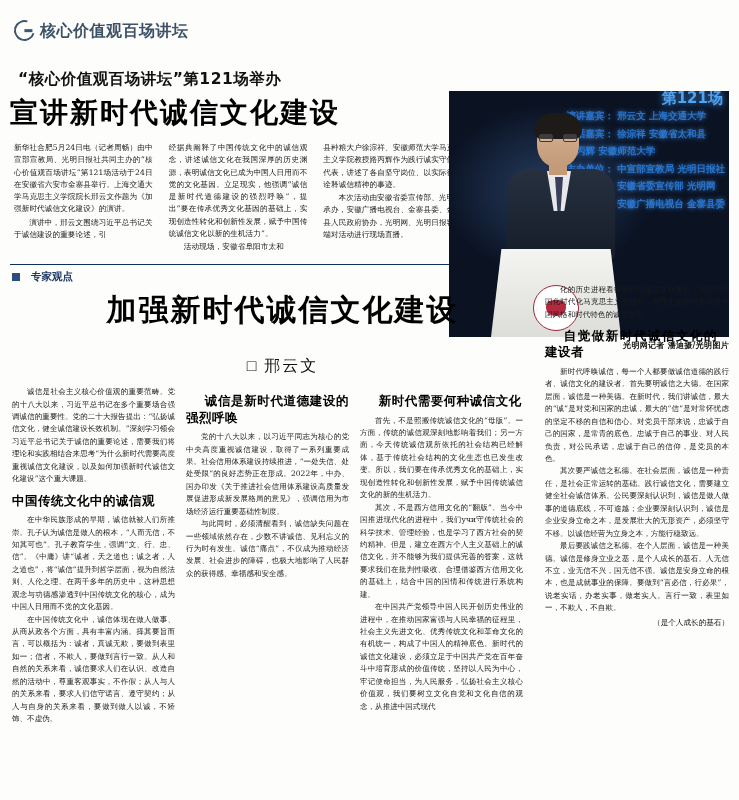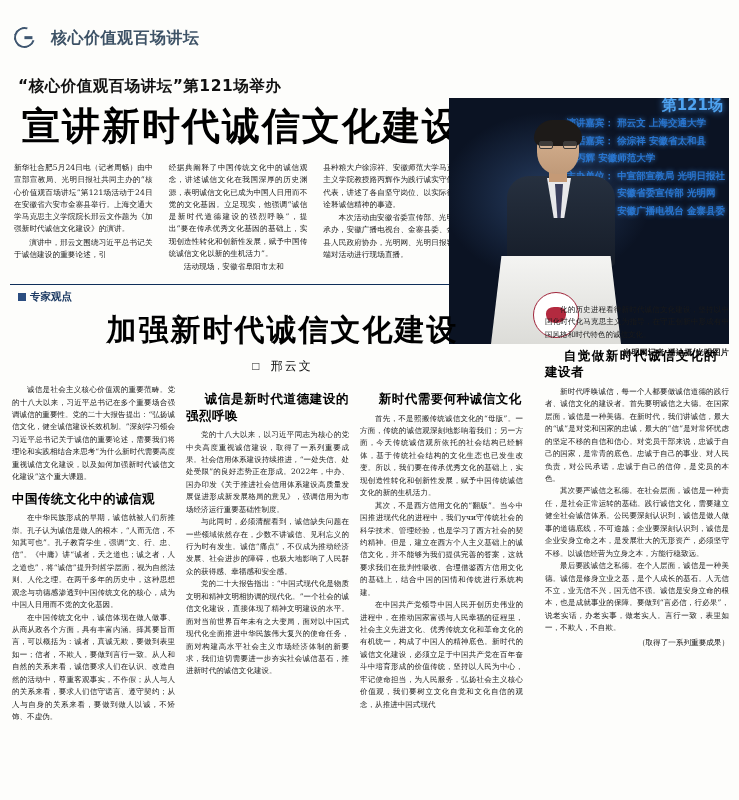--- a/index.html
+++ b/index.html
@@ -7,21 +7,21 @@
     width:739px;height:800px;
     background:#fdfdfb;
     font-family:"DejaVu Sans","Liberation Sans",sans-serif;
     color:#111;
     overflow:hidden;
     position:relative;
   }
   .page{width:739px;height:800px;position:relative;box-sizing:border-box;padding:0 10px;}
 
   
-  .masthead{display:flex;align-items:center;gap:16px;padding:27px 2px 4px 4px;}
+  .masthead{display:flex;align-items:center;gap:5px;padding:20px 2px 4px 4px;}
   .logo-g{
     width:21px;height:21px;border:2.6px solid #3f5670;border-radius:50%;
     position:relative;box-sizing:border-box;
     border-right-color:transparent;transform:rotate(-28deg);
     flex:0 0 auto;
   }
   .logo-g:after{
     content:"";position:absolute;right:1px;top:8.5px;width:8px;height:2.6px;background:#3f5670;
     transform:rotate(28deg);
   }
@@ -31,22 +31,22 @@
   }
 
   
   .top-story{position:relative;}
   .kicker{
     font-size:15.5px;font-weight:bold;color:#111;margin:24px 0 2px 8px;letter-spacing:.5px;
     font-family:"DejaVu Sans",sans-serif;
   }
   .headline{
     font-family:"DejaVu Serif","Liberation Serif",serif;
-    font-weight:bold;font-size:38px;letter-spacing:2px;color:#000;
-    text-align:right;margin:4px 0 10px 0;width:452px;
+    font-weight:bold;font-size:28px;letter-spacing:2px;color:#000;
+    text-align:left;margin:4px 0 10px 0;width:452px;
   }
   .top-cols{
     width:452px;display:flex;gap:16px;padding-left:4px;box-sizing:border-box;
   }
   .tcol{
     width:144px;font-size:7.6px;line-height:1.62;text-align:justify;
     font-family:"DejaVu Serif",serif;color:#1a1a1a;
     letter-spacing:.1px;
   }
   .tcol p{margin:0 0 1px 0;text-indent:2em;}
@@ -93,32 +93,32 @@
     background:#fff;}
   .emblem:after{content:"";position:absolute;left:50%;top:50%;transform:translate(-50%,-50%);
     width:20px;height:16px;background:#b32a3f;border-radius:40% 40% 50% 50%;}
   .photo-credit{
     text-align:right;font-size:8px;font-weight:bold;color:#111;margin-top:3px;
     font-family:"DejaVu Sans",sans-serif;letter-spacing:.3px;
   }
 
   
   .sec-rule{border-top:1.1px solid #0f2f5a;margin:9px 0 0 0;}
-  .badge{display:flex;align-items:center;gap:4px;margin:5px 0 0 8px;}
+  .badge{display:flex;align-items:center;gap:11px;margin:5px 0 0 2px;}
   .badge-sq{width:8px;height:8px;background:#2b4d80;}
   .badge-label{font-size:10.5px;font-weight:bold;color:#1c3a63;font-family:"DejaVu Sans",sans-serif;}
 
   
   .feature{position:relative;}
   .feat-head{width:545px;text-align:center;margin:8px 0 0 0;}
   .feat-title{
     font-family:"DejaVu Serif",serif;font-weight:bold;font-size:30px;letter-spacing:2px;color:#000;
     line-height:1.18;
   }
-  .feat-author{font-size:12px;margin-top:11px;font-family:Liberation Mono, monospace;letter-spacing:2px;}
+  .feat-author{font-size:16px;margin-top:29px;font-family:Liberation Serif, serif;letter-spacing:2px;}
   .feat-cols{display:flex;gap:11px;padding-left:2px;margin-top:9px;box-sizing:border-box;}
   .fcol{width:163px;}
   .fcol p{
     margin:0;font-size:7.5px;line-height:1.66;text-align:justify;text-indent:2em;
     font-family:"DejaVu Serif",serif;color:#1a1a1a;letter-spacing:.05px;
   }
   .fcol h3{
     font-family:"DejaVu Sans",sans-serif;font-weight:bold;font-size:12.5px;
     margin:7px 0 5px 0;line-height:1.32;text-align:justify;letter-spacing:.5px;color:#000;
     text-indent:1.5em;
@@ -208,34 +208,33 @@
         <p>诚信是社会主义核心价值观的重要范畴。党的十八大以来，习近平总书记在多个重要场合强调诚信的重要性。党的二十大报告提出：“弘扬诚信文化，健全诚信建设长效机制。”深刻学习领会习近平总书记关于诚信的重要论述，需要我们将理论和实践相结合来思考“为什么新时代需要高度重视诚信文化建设，以及如何加强新时代诚信文化建设”这个重大课题。</p>
         <h3 class="nohang">中国传统文化中的诚信观</h3>
         <p>在中华民族形成的早期，诚信就被人们所推崇。孔子认为诚信是做人的根本，“人而无信，不知其可也”。孔子教育学生，强调“文、行、忠、信”。《中庸》讲“诚者，天之道也；诚之者，人之道也”，将“诚信”提升到哲学层面，视为自然法则、人伦之理。在两千多年的历史中，这种思想观念与功德感渗透到中国传统文化的核心，成为中国人日用而不觉的文化基因。</p>
         <p>在中国传统文化中，诚信体现在做人做事、从商从政各个方面，具有丰富内涵。择其要旨而言，可以概括为：诚者，真诚无欺，要做到表里如一；信者，不欺人，要做到言行一致。从人和自然的关系来看，诚信要求人们在认识、改造自然的活动中，尊重客观事实，不作假；从人与人的关系来看，要求人们信守诺言、遵守契约；从人与自身的关系来看，要做到做人以诚，不矫饰、不虚伪。</p>
       </div>
 
       <div class="fcol">
         <h3>诚信是新时代道德建设的强烈呼唤</h3>
         <p>党的十八大以来，以习近平同志为核心的党中央高度重视诚信建设，取得了一系列重要成果。社会信用体系建设持续推进，“一处失信、处处受限”的良好态势正在形成。2022年，中办、国办印发《关于推进社会信用体系建设高质量发展促进形成新发展格局的意见》，强调信用为市场经济运行重要基础性制度。</p>
         <p>与此同时，必须清醒看到，诚信缺失问题在一些领域依然存在，少数不讲诚信、见利忘义的行为时有发生。诚信“痛点”，不仅成为推动经济发展、社会进步的障碍，也极大地影响了人民群众的获得感、幸福感和安全感。</p>
-        <p>党的二十大报告指出：“中国式现代化是物质文明和精神文明相协调的现代化。”一个社会的诚信文化建设，直接体现了精神文明建设的水平。面对当前世界百年未有之大变局，面对以中国式现代化全面推进中华民族伟大复兴的使命任务，面对构建高水平社会主义市场经济体制的新要求，我们迫切需要进一步夯实社会诚信基石，推进新时代的诚信文化建设。</p>
       </div>
 
       <div class="fcol">
         <h3>新时代需要何种诚信文化</h3>
         <p>首先，不是照搬传统诚信文化的“母版”。一方面，传统的诚信观深刻地影响着我们；另一方面，今天传统诚信观所依托的社会结构已经解体，基于传统社会结构的文化生态也已发生改变。所以，我们要在传承优秀文化的基础上，实现创造性转化和创新性发展，赋予中国传统诚信文化的新的生机活力。</p>
         <p>其次，不是西方信用文化的“翻版”。当今中国推进现代化的进程中，我们учи守传统社会的科学技术、管理经验，也是学习了西方社会的契约精神。但是，建立在西方个人主义基础上的诚信文化，并不能够为我们提供完善的答案，这就要求我们在批判性吸收、合理借鉴西方信用文化的基础上，结合中国的国情和传统进行系统构建。</p>
         <p>在中国共产党领导中国人民开创历史伟业的进程中，在推动国家富强与人民幸福的征程里，社会主义先进文化、优秀传统文化和革命文化的有机统一，构成了中国人的精神底色。新时代的诚信文化建设，必须立足于中国共产党在百年奋斗中培育形成的价值传统，坚持以人民为中心，牢记使命担当，为人民服务，弘扬社会主义核心价值观，我们要树立文化自觉和文化自信的观念，从推进中国式现代</p>
       </div>
 
       <div class="fcol col4">
         <p>化的历史进程看待新时代诚信文化建设，坚持以中国化时代化马克思主义为指导，在守正创新中形成有中国风格和时代特色的诚信文化。</p>
         <h3>自觉做新时代诚信文化的建设者</h3>
         <p>新时代呼唤诚信，每一个人都要做诚信道德的践行者、诚信文化的建设者。首先要明诚信之大德。在国家层面，诚信是一种美德。在新时代，我们讲诚信，最大的“诚”是对党和国家的忠诚，最大的“信”是对常怀忧虑的坚定不移的自信和信心。对党员干部来说，忠诚于自己的国家，是常青的底色。忠诚于自己的事业、对人民负责，对公民承诺，忠诚于自己的信仰，是党员的本色。</p>
         <p>其次要严诚信之私德。在社会层面，诚信是一种责任，是社会正常运转的基础。践行诚信文化，需要建立健全社会诚信体系。公民要深刻认识到，诚信是做人做事的道德底线，不可逾越；企业要深刻认识到，诚信是企业安身立命之本，是发展壮大的无形资产，必须坚守不移。以诚信经营为立身之本，方能行稳致远。</p>
         <p>最后要践诚信之私德。在个人层面，诚信是一种美德。诚信是修身立业之基，是个人成长的基石。人无信不立，业无信不兴，国无信不强。诚信是安身立命的根本，也是成就事业的保障。要做到“言必信，行必果”，说老实话，办老实事，做老实人。言行一致，表里如一，不欺人，不自欺。</p>
-        <div class="sign-off">（取得了一系列重要成果）</div>
+        <div class="sign-off">（是个人成长的基石）</div>
       </div>
 
     </div>
   </div>
 </div>
 
 </body></html>

